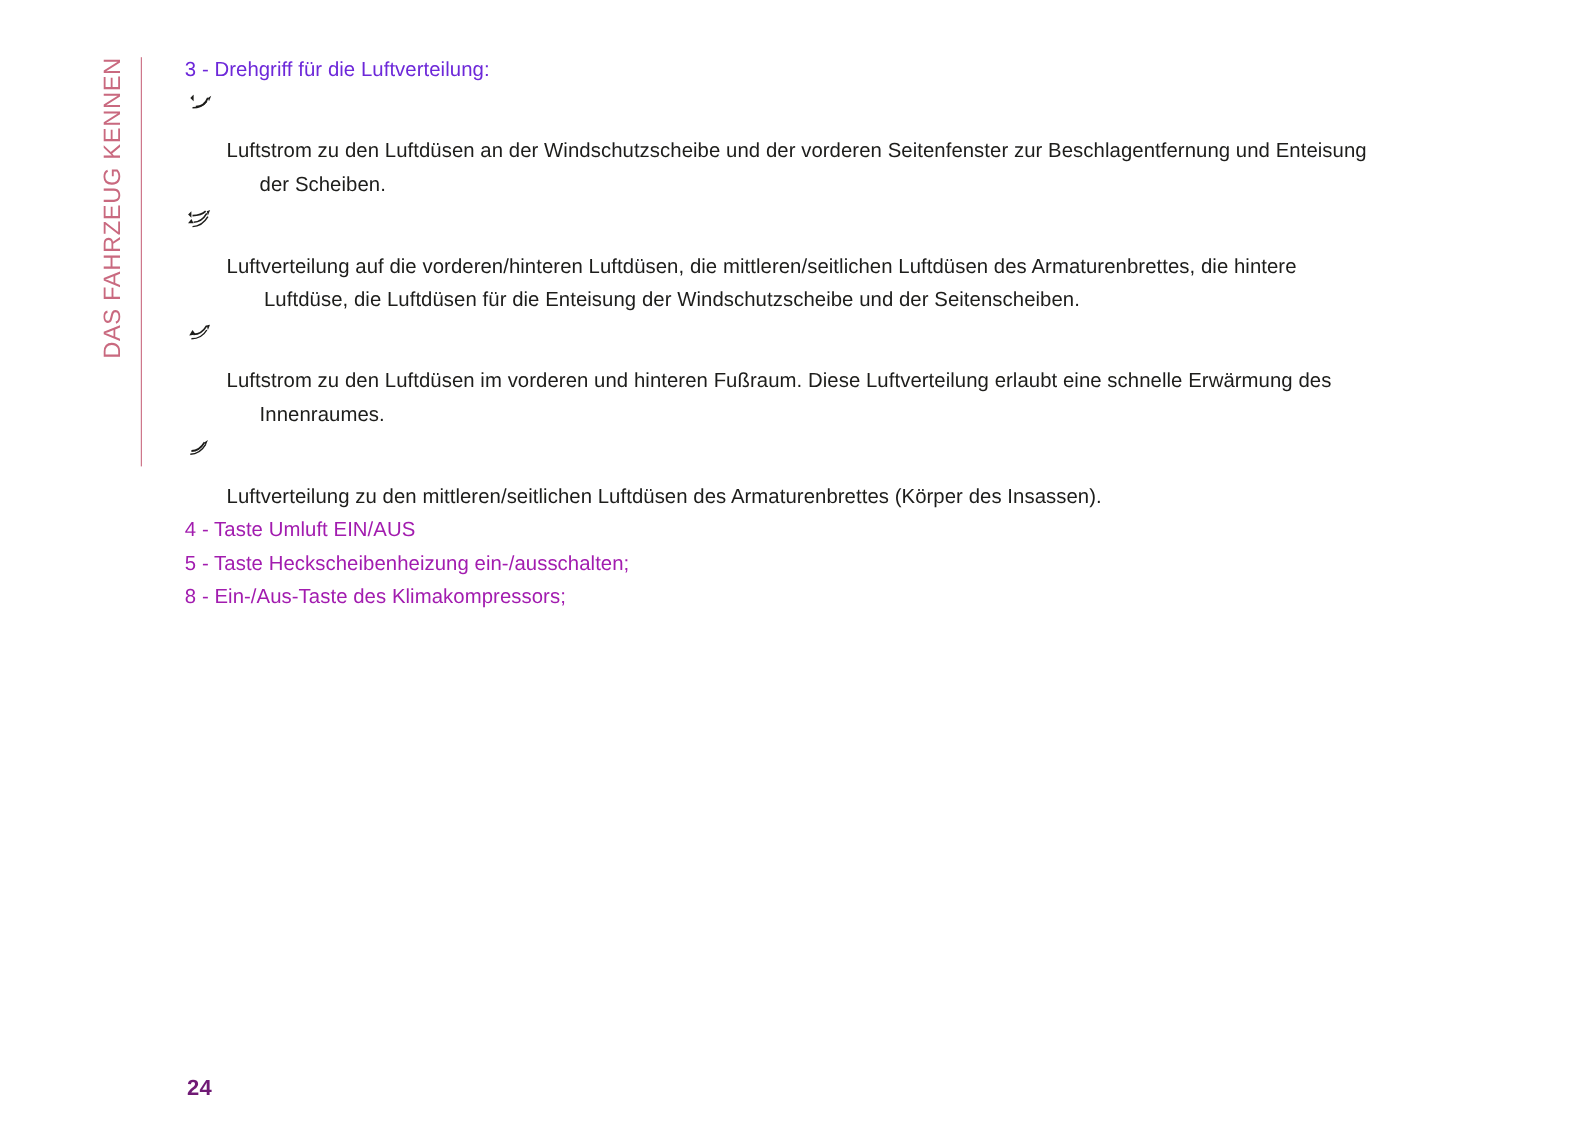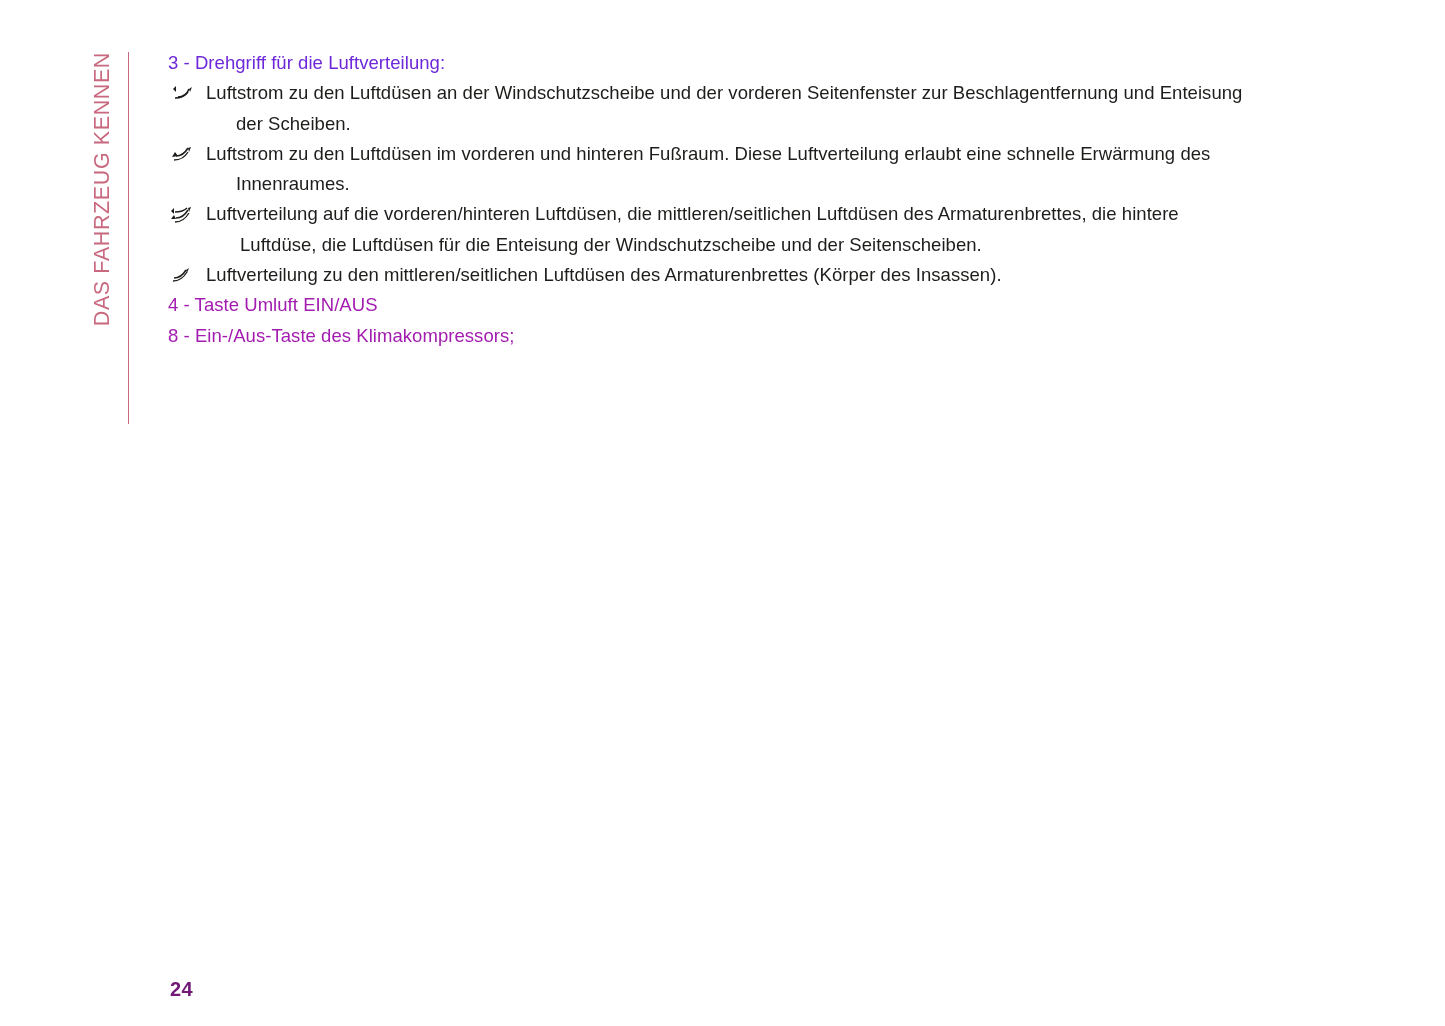--- a/index.html
+++ b/index.html
@@ -74,20 +74,21 @@
   .item-glyph svg {
     display: block;
     margin-top: 8px;
   }
   .item-text {
     flex: 1;
     font-size: 18.5px;
     line-height: 30.3px;
     color: #1d1d1b;
     letter-spacing: 0.05px;
+    margin-top: 44px;
   }
   .item-text .second-line {
     display: block;
     text-indent: 0;
     padding-left: 0;
   }
 
   .hang-1 .item-text .second-line { padding-left: 30px; }
   .hang-2 .item-text .second-line { padding-left: 30px; }
   .hang-3 .item-text .second-line { padding-left: 34px; }
@@ -132,63 +133,64 @@
         <path d="M19 3 L22 1 L20 6 Z" fill="#1d1d1b"></path>
         <path d="M5 12 C10 12, 15 10, 18 6" stroke="#1d1d1b" stroke-width="1.4" fill="none"></path>
       </svg>
     </span>
     <span class="item-text">
       <span>Luftstrom zu den Luftdüsen an der Windschutzscheibe und der vorderen Seitenfenster zur Beschlagentfernung und Enteisung</span>
       <span class="second-line">der Scheiben.</span>
     </span>
   </div>
 
-  <div class="item-row hang-2">
-    <span class="item-glyph">
-      <svg width="26" height="18" viewBox="0 0 26 18" aria-hidden="true">
-        <path d="M2 10 L5 5 L8 9 Z" fill="#1d1d1b"></path>
-        <path d="M6 9 C11 9, 15 6, 18 1" stroke="#1d1d1b" stroke-width="1.6" fill="none"></path>
-        <path d="M18 1 L21 0 L19 5 Z" fill="#1d1d1b"></path>
-        <path d="M4 13 C10 13, 15 10, 18 5" stroke="#1d1d1b" stroke-width="1.3" fill="none"></path>
-      </svg>
-    </span>
-    <span class="item-text">
-      <span>Luftstrom zu den Luftdüsen im vorderen und hinteren Fußraum. Diese Luftverteilung erlaubt eine schnelle Erwärmung des</span>
-      <span class="second-line">Innenraumes.</span>
-    </span>
-  </div>
-
   <div class="item-row hang-3">
     <span class="item-glyph">
       <svg width="28" height="20" viewBox="0 0 28 20" aria-hidden="true">
         <path d="M1 4 L4 1 L4 7 Z" fill="#1d1d1b"></path>
         <path d="M1 12 L4 8 L6 12 Z" fill="#1d1d1b"></path>
         <path d="M5 5 C10 5, 14 4, 17 1" stroke="#1d1d1b" stroke-width="1.5" fill="none"></path>
         <path d="M6 11 C11 11, 15 8, 18 3" stroke="#1d1d1b" stroke-width="1.5" fill="none"></path>
         <path d="M18 1 L21 0 L19 5 Z" fill="#1d1d1b"></path>
         <path d="M5 15 C11 15, 16 11, 19 6" stroke="#1d1d1b" stroke-width="1.3" fill="none"></path>
       </svg>
     </span>
     <span class="item-text">
       <span>Luftverteilung auf die vorderen/hinteren Luftdüsen, die mittleren/seitlichen Luftdüsen des Armaturenbrettes, die hintere</span>
       <span class="second-line">Luftdüse, die Luftdüsen für die Enteisung der Windschutzscheibe und der Seitenscheiben.</span>
     </span>
   </div>
 
+  <div class="item-row hang-2">
+    <span class="item-glyph">
+      <svg width="26" height="18" viewBox="0 0 26 18" aria-hidden="true">
+        <path d="M2 10 L5 5 L8 9 Z" fill="#1d1d1b"></path>
+        <path d="M6 9 C11 9, 15 6, 18 1" stroke="#1d1d1b" stroke-width="1.6" fill="none"></path>
+        <path d="M18 1 L21 0 L19 5 Z" fill="#1d1d1b"></path>
+        <path d="M4 13 C10 13, 15 10, 18 5" stroke="#1d1d1b" stroke-width="1.3" fill="none"></path>
+      </svg>
+    </span>
+    <span class="item-text">
+      <span>Luftstrom zu den Luftdüsen im vorderen und hinteren Fußraum. Diese Luftverteilung erlaubt eine schnelle Erwärmung des</span>
+      <span class="second-line">Innenraumes.</span>
+    </span>
+  </div>
+
   <div class="item-row">
     <span class="item-glyph">
       <svg width="26" height="18" viewBox="0 0 26 18" aria-hidden="true">
         <path d="M4 10 C9 10, 13 7, 16 2" stroke="#1d1d1b" stroke-width="1.6" fill="none"></path>
         <path d="M16 2 L19 0 L17 5 Z" fill="#1d1d1b"></path>
         <path d="M3 13 C9 13, 14 9, 17 4" stroke="#1d1d1b" stroke-width="1.3" fill="none"></path>
       </svg>
     </span>
     <span class="item-text">
       <span>Luftverteilung zu den mittleren/seitlichen Luftdüsen des Armaturenbrettes (Körper des Insassen).</span>
     </span>
   </div>
 
   <div class="numbered gap-before-numbered">4 - Taste Umluft EIN/AUS</div>
+  <div class="numbered">5 - Taste Heckscheibenheizung ein-/ausschalten;</div>
   <div class="numbered">8 - Ein-/Aus-Taste des Klimakompressors;</div>
 
 </div>
 
 <div class="page-number">24</div>
 
 </body></html>

